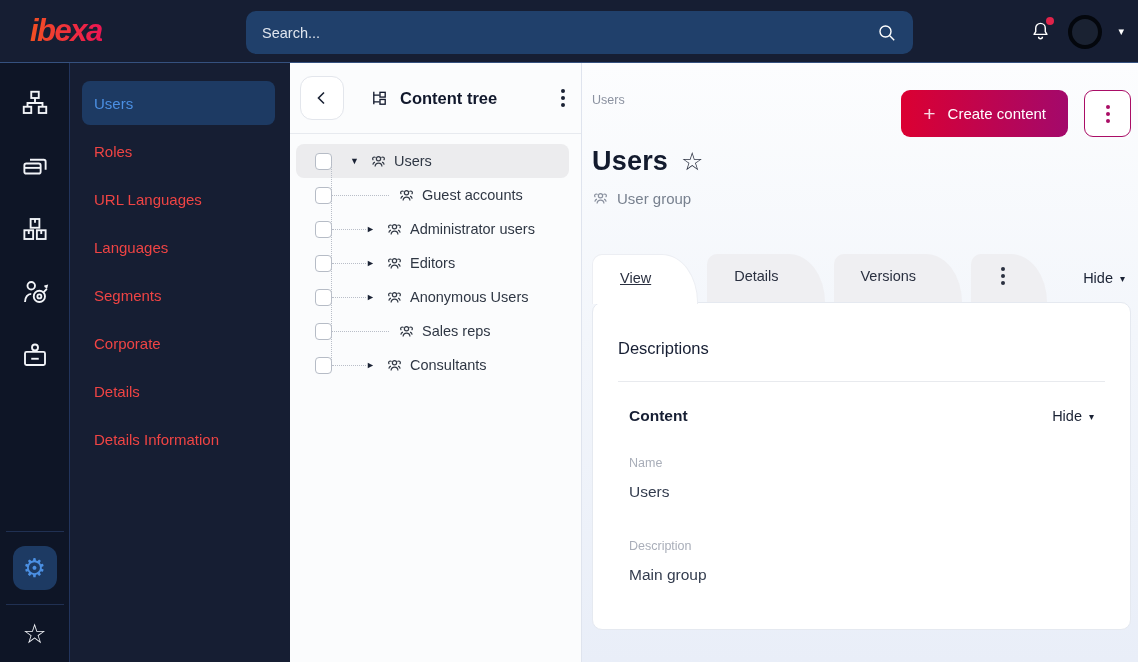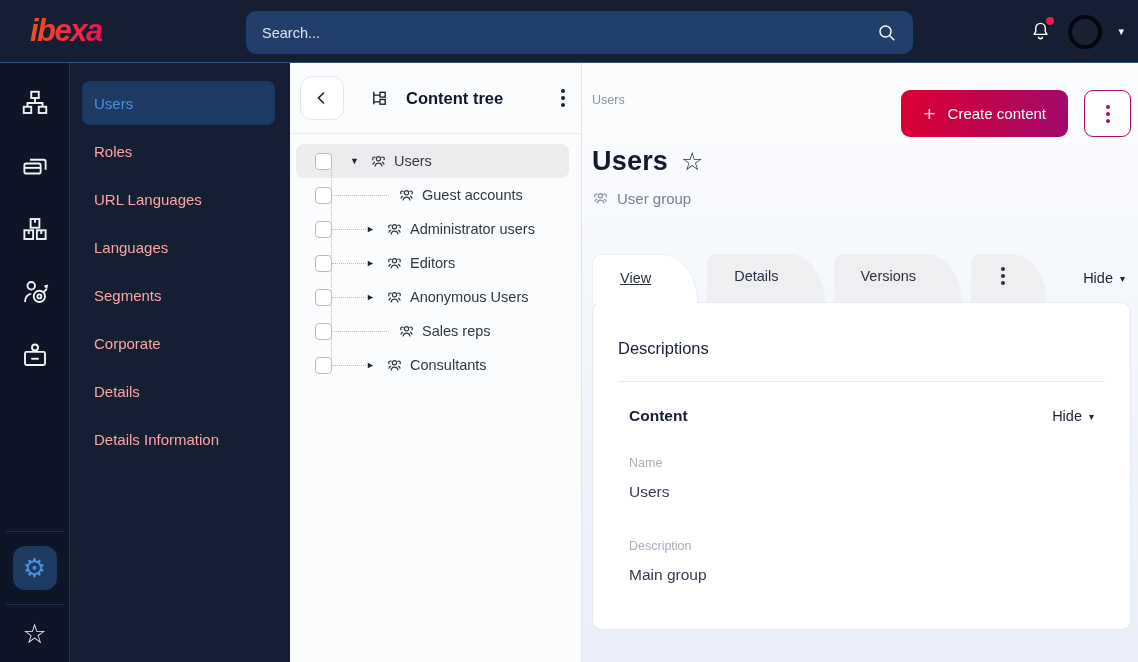--- a/index.html
+++ b/index.html
@@ -39,30 +39,30 @@
   .rail-spacer { flex:1; }
   .rail-div { width:58px; border-top:1px solid #203052; }
   .gear-btn { width:44px; height:44px; margin:14px 0; border-radius:12px; background:#1d3a63;
     display:flex; align-items:center; justify-content:center; color:#4b8fe2;
     font-size:26px; cursor:pointer; }
   .rail-star { margin:16px 0 14px; color:#f2f4f8; font-size:27px; line-height:1; cursor:pointer; }
 
   
   .sidemenu { width:220px; background:#161e33; padding:18px 15px 0 12px; }
   .sm-item { height:44px; margin-bottom:4px; border-radius:8px; display:flex; align-items:center;
-    padding-left:12px; font-size:15px; color:#fca5a5; cursor:pointer; }
+    padding-left:12px; font-size:15px; color:#ef4444; cursor:pointer; }
   .sm-item.active { background:#1d3a63; color:#4b8fe2; }
 
   
   .treepanel { width:292px; background:#fbfcfd; border-right:1px solid #dfe4ee; }
   .tp-head { height:70px; display:flex; align-items:center; padding:0 16px 0 10px; }
   .back-btn { width:44px; height:44px; border:1px solid #e3e6ec; border-radius:12px;
     background:#fff; display:flex; align-items:center; justify-content:center;
     color:#1a2234; cursor:pointer; }
-  .tp-title { display:flex; align-items:flex-start; gap:17px; margin-left:26px;
+  .tp-title { display:flex; align-items:flex-start; gap:11px; margin-left:26px;
     font-size:16.5px; font-weight:700; color:#11182c; }
   .tp-dots { margin-left:auto; color:#1a2234; cursor:pointer; }
   .vdots { display:inline-flex; flex-direction:column; gap:3px; }
   .vdots i { width:4px; height:4px; border-radius:50%; background:currentColor; }
   .tp-div { border-top:1px solid #e7eaef; }
 
   .tree { margin-top:10px; padding:0 12px 0 6px; position:relative; }
   .tree-vline { position:absolute; left:41px; top:17px; height:205px;
     border-left:1px dotted #b9bec8; z-index:2; pointer-events:none; }
   .trow { height:34px; display:flex; align-items:center; padding-left:19px;

